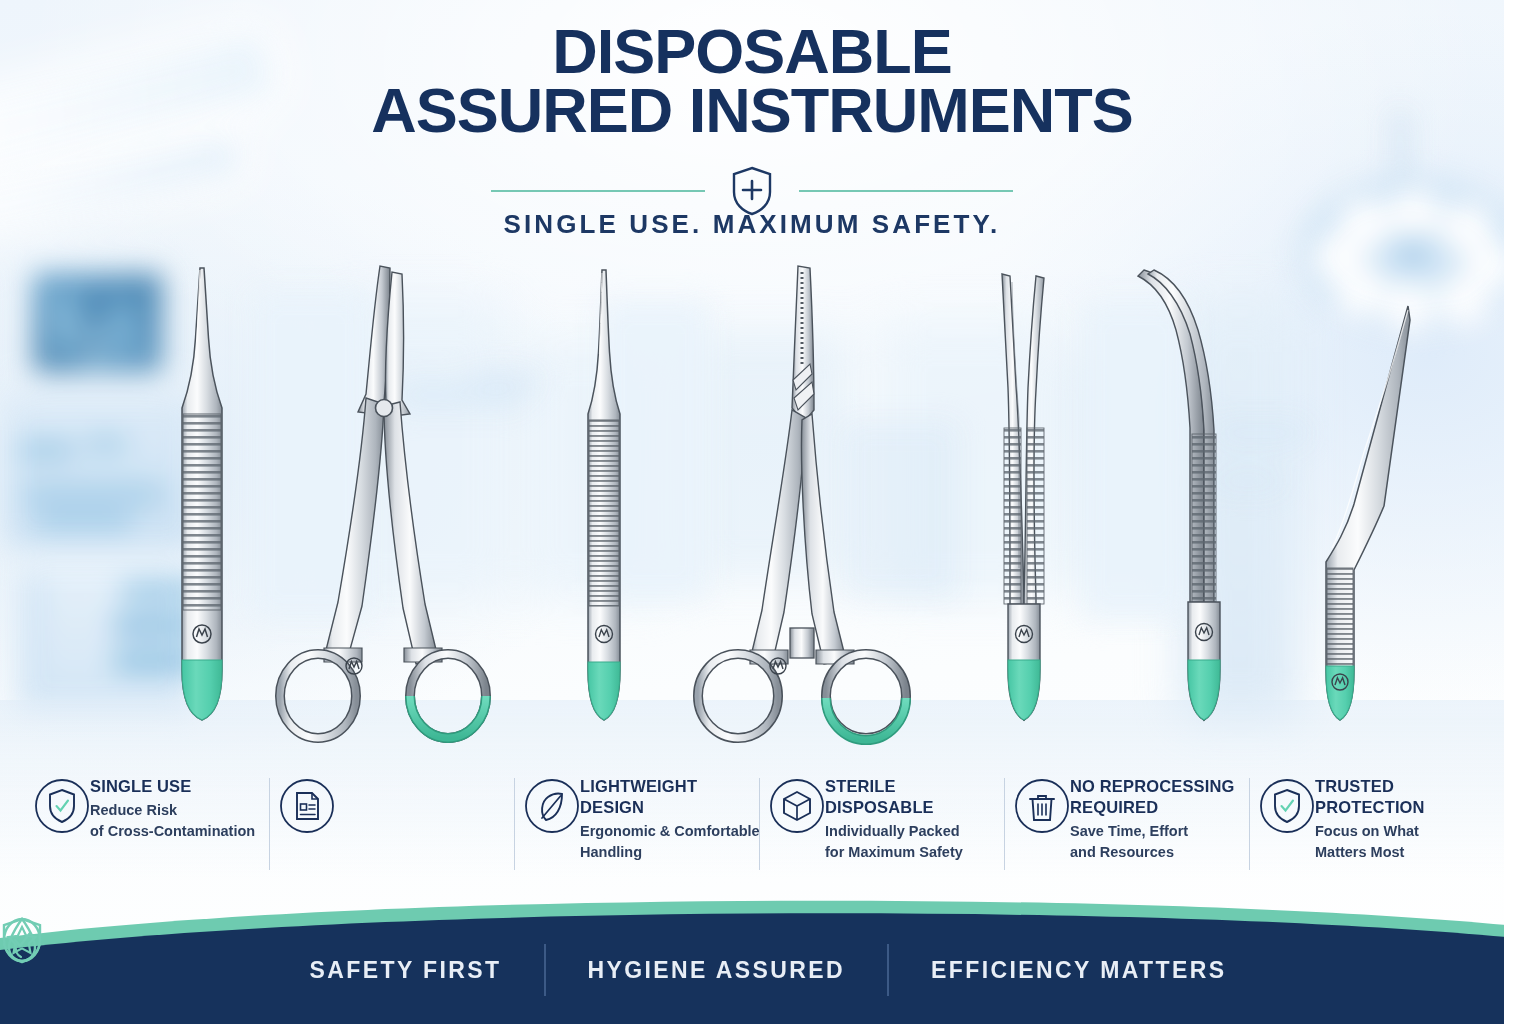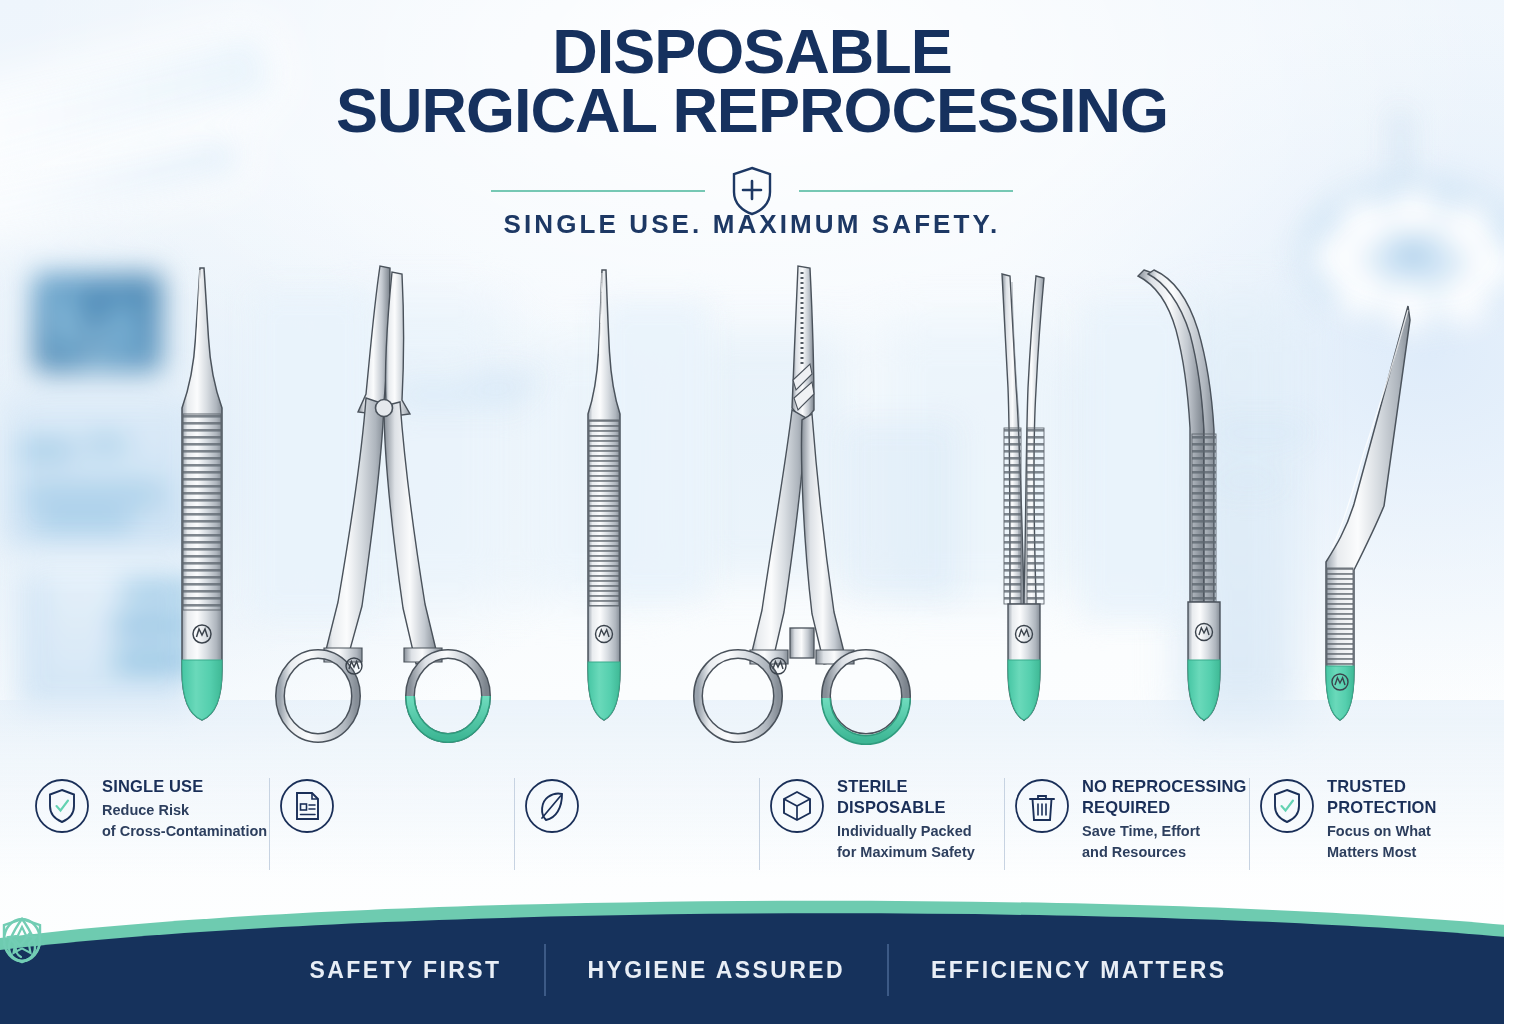--- a/index.html
+++ b/index.html
@@ -118,21 +118,21 @@
   .instruments{ position:absolute; left:0; top:252px; width:1536px; height:500px; }
   .inst{ position:absolute; bottom:0; }
   .inst svg{ display:block; overflow:visible; }
 
   
   .features{
     position:absolute; left:34px; top:772px; width:1470px; height:110px;
     display:flex; align-items:flex-start;
   }
   .feature{
-    flex:1 1 0; display:flex; align-items:flex-start; gap:12px;
+    flex:1 1 0; display:flex; align-items:flex-start; 
     position:relative; padding-right:8px;
   }
   .feature + .feature:before{
     content:''; position:absolute; left:-10px; top:6px;
     width:1px; height:92px; background:#c7d3e2;
   }
   .f-icon{
     width:56px; height:56px; flex:0 0 56px; margin-top:6px;
   }
   .f-text{ padding-top:4px; }
@@ -214,21 +214,21 @@
       <div class="lamp-bulb" style="left:8px;   top:50px;"></div>
       <div class="lamp-bulb" style="left:34px;  top:16px;"></div>
       <div class="lamp-hub"></div>
     </div>
   </div>
 
   <div class="floor"></div>
 
   <div class="title-wrap">
     <div class="title-l1">DISPOSABLE</div>
-    <div class="title-l2">SURGICAL REPROCESSING</div>
+    <div class="title-l2">ASSURED INSTRUMENTS</div>
   </div>
 
   <div class="divider-row">
     <div class="div-line left"></div>
     <svg class="shield-badge" viewBox="0 0 42 50">
       <path d="M21 2 L39 8 V26 C39 38 30 45 21 48 C12 45 3 38 3 26 V8 Z" fill="none" stroke="#1d3864" stroke-width="2.4"></path>
       <path d="M21 15 V33 M12 24 H30" stroke="#1d3864" stroke-width="2.6" stroke-linecap="round"></path>
     </svg>
     <div class="div-line right"></div>
   </div>
@@ -445,20 +445,30 @@
         <path d="M30 27 H36 M30 31 H36 M21.5 36.5 H36" fill="none" stroke="#1a2f58" stroke-width="1.6" stroke-linecap="round"></path>
       </svg>
     </div>
 
     <div class="feature">
       <svg class="f-icon" viewBox="0 0 56 56">
         <circle cx="28" cy="28" r="26" fill="none" stroke="#1a2f58" stroke-width="1.8"></circle>
         <path d="M38 16 C38 30 32 40 22 42 C16 36 17 24 24 19 C29 15.5 34 15 38 16 Z" fill="none" stroke="#1a2f58" stroke-width="1.9"></path>
         <path d="M36.5 18 L18 40" fill="none" stroke="#1a2f58" stroke-width="1.7" stroke-linecap="round"></path>
       </svg>
+      <div class="f-text">
+        <div class="f-title">
+          <div>LIGHTWEIGHT</div>
+          <div>DESIGN</div>
+        </div>
+        <div class="f-sub">
+          <div>Ergonomic &amp; Comfortable</div>
+          <div>Handling</div>
+        </div>
+      </div>
     </div>
 
     <div class="feature">
       <svg class="f-icon" viewBox="0 0 56 56">
         <circle cx="28" cy="28" r="26" fill="none" stroke="#1a2f58" stroke-width="1.8"></circle>
         <path d="M28 14 L41 21 V35 L28 42 L15 35 V21 Z" fill="none" stroke="#1a2f58" stroke-width="1.9"></path>
         <path d="M15 21 L28 28 L41 21 M28 28 V42" fill="none" stroke="#1a2f58" stroke-width="1.7"></path>
       </svg>
       <div class="f-text">
         <div class="f-title">

